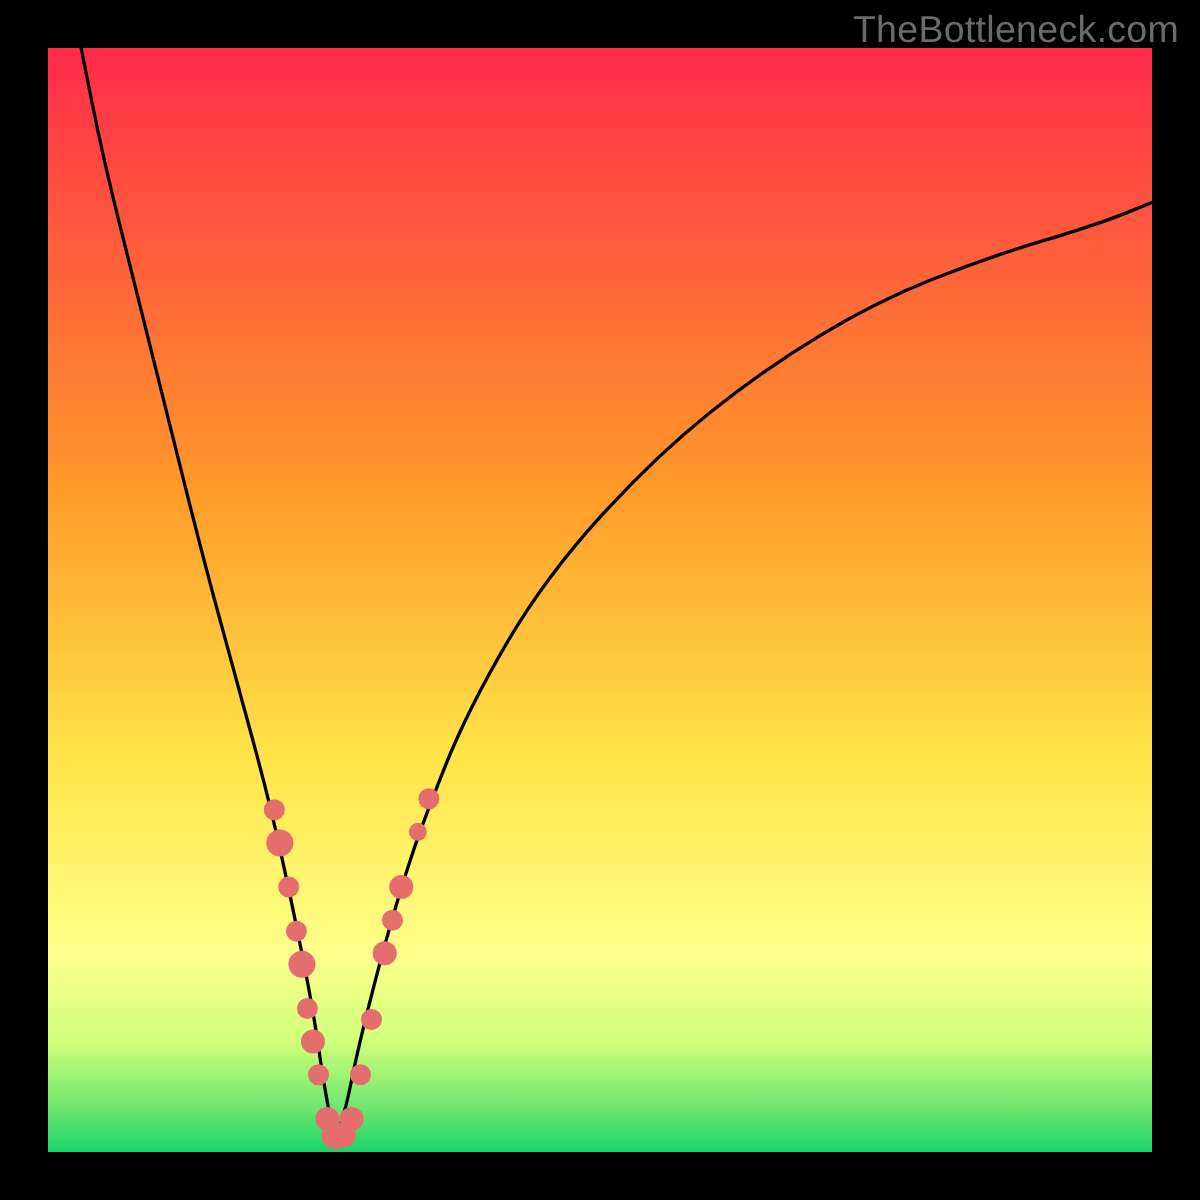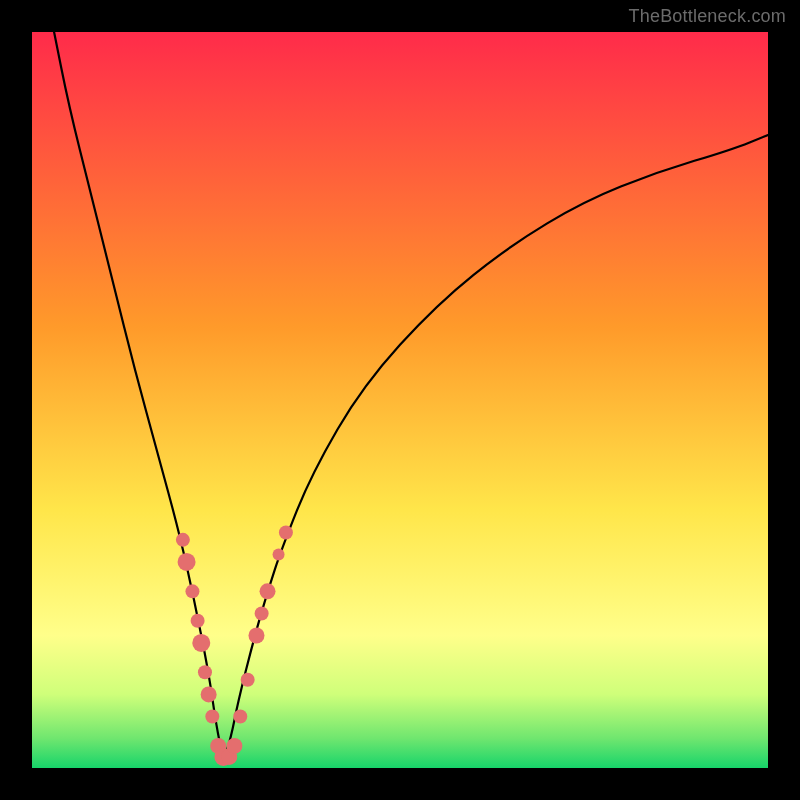--- a/index.html
+++ b/index.html
@@ -24,21 +24,21 @@
     left: 32px;
     width: 736px;
     height: 736px;
     
   }
   .watermark {
     position: absolute;
     top: 6px;
     right: 14px;
     color: #6b6b6b;
-    font-size: 18px;
+    font-size: 25px;
     font-weight: 500;
     letter-spacing: 0.2px;
   }
   svg { display: block; }
 </style>
 </head>
 <body>
 
 <div class="frame">
   <div class="watermark">TheBottleneck.com</div>

